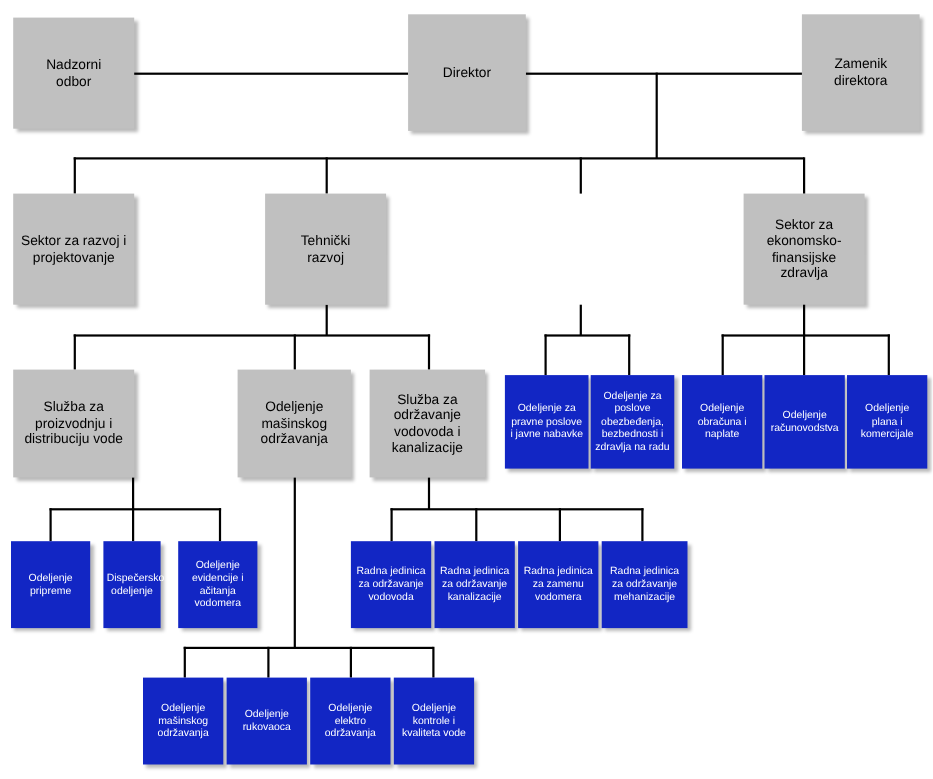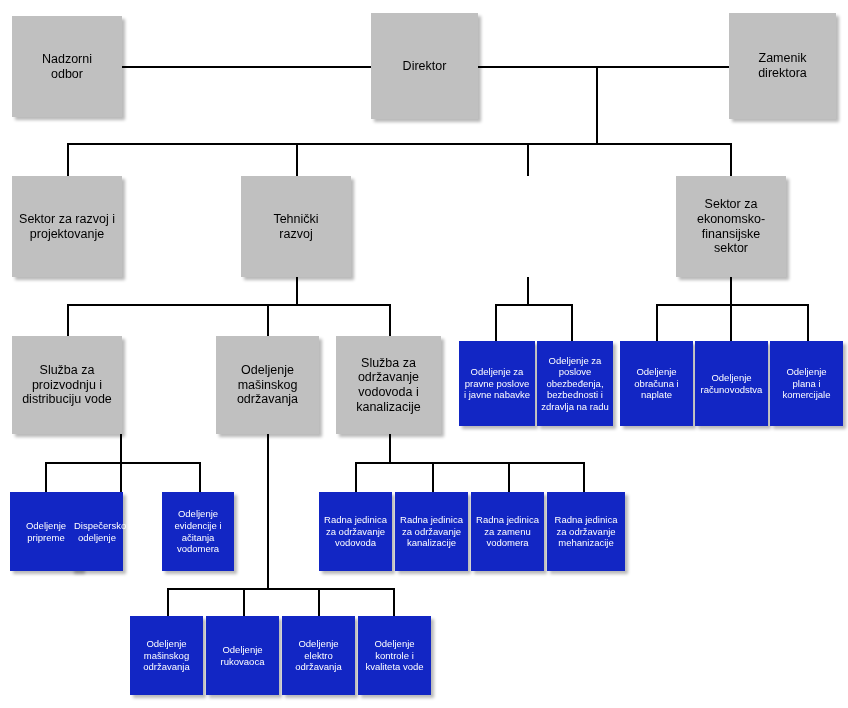--- a/index.html
+++ b/index.html
@@ -130,21 +130,21 @@
   <div class="node gray" style="left:241px; top:176px; width:110px; height:101px;">
     <span class="node-label">Tehnički
 razvoj</span>
   </div>
 
 
   <div class="node gray" style="left:676px; top:176px; width:110px; height:101px;">
     <span class="node-label">Sektor za
 ekonomsko-
 finansijske
-sektor</span>
+zdravlja</span>
   </div>
 
   <div class="node gray" style="left:12px; top:336px; width:110px; height:98px;">
     <span class="node-label">Služba za
 proizvodnju i
 distribuciju vode</span>
   </div>
 
   <div class="node gray" style="left:216px; top:336px; width:103px; height:98px;">
     <span class="node-label">Odeljenje
@@ -188,21 +188,21 @@
     <span class="node-label">Odeljenje
 plana i
 komercijale</span>
   </div>
 
   <div class="node blue" style="left:10px; top:492px; width:72px; height:79px;">
     <span class="node-label">Odeljenje
 pripreme</span>
   </div>
 
-  <div class="node blue" style="left:71px; top:492px; width:52px; height:79px;">
+  <div class="node blue" style="left:94px; top:492px; width:52px; height:79px;">
     <span class="node-label">Dispečersko
 odeljenje</span>
   </div>
 
   <div class="node blue" style="left:162px; top:492px; width:72px; height:79px;">
     <span class="node-label">Odeljenje
 evidencije i
 ačitanja
 vodomera</span>
   </div>

